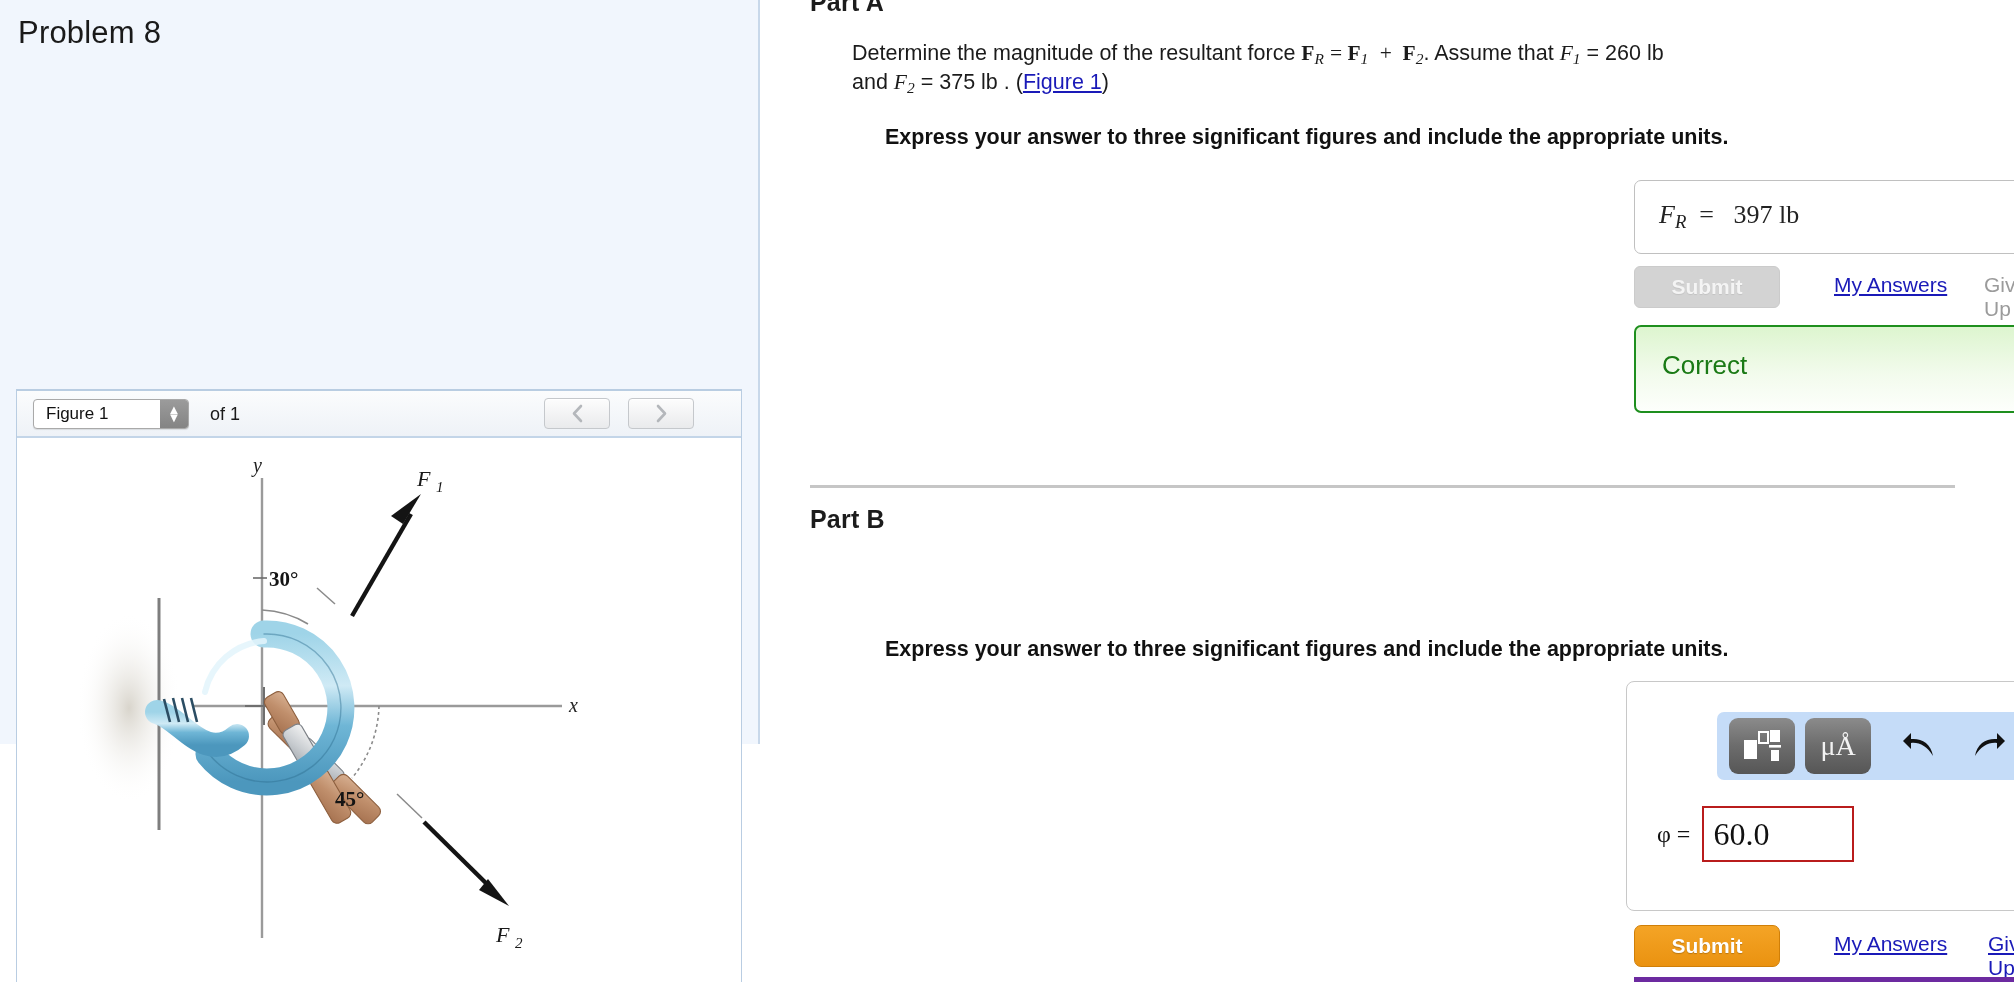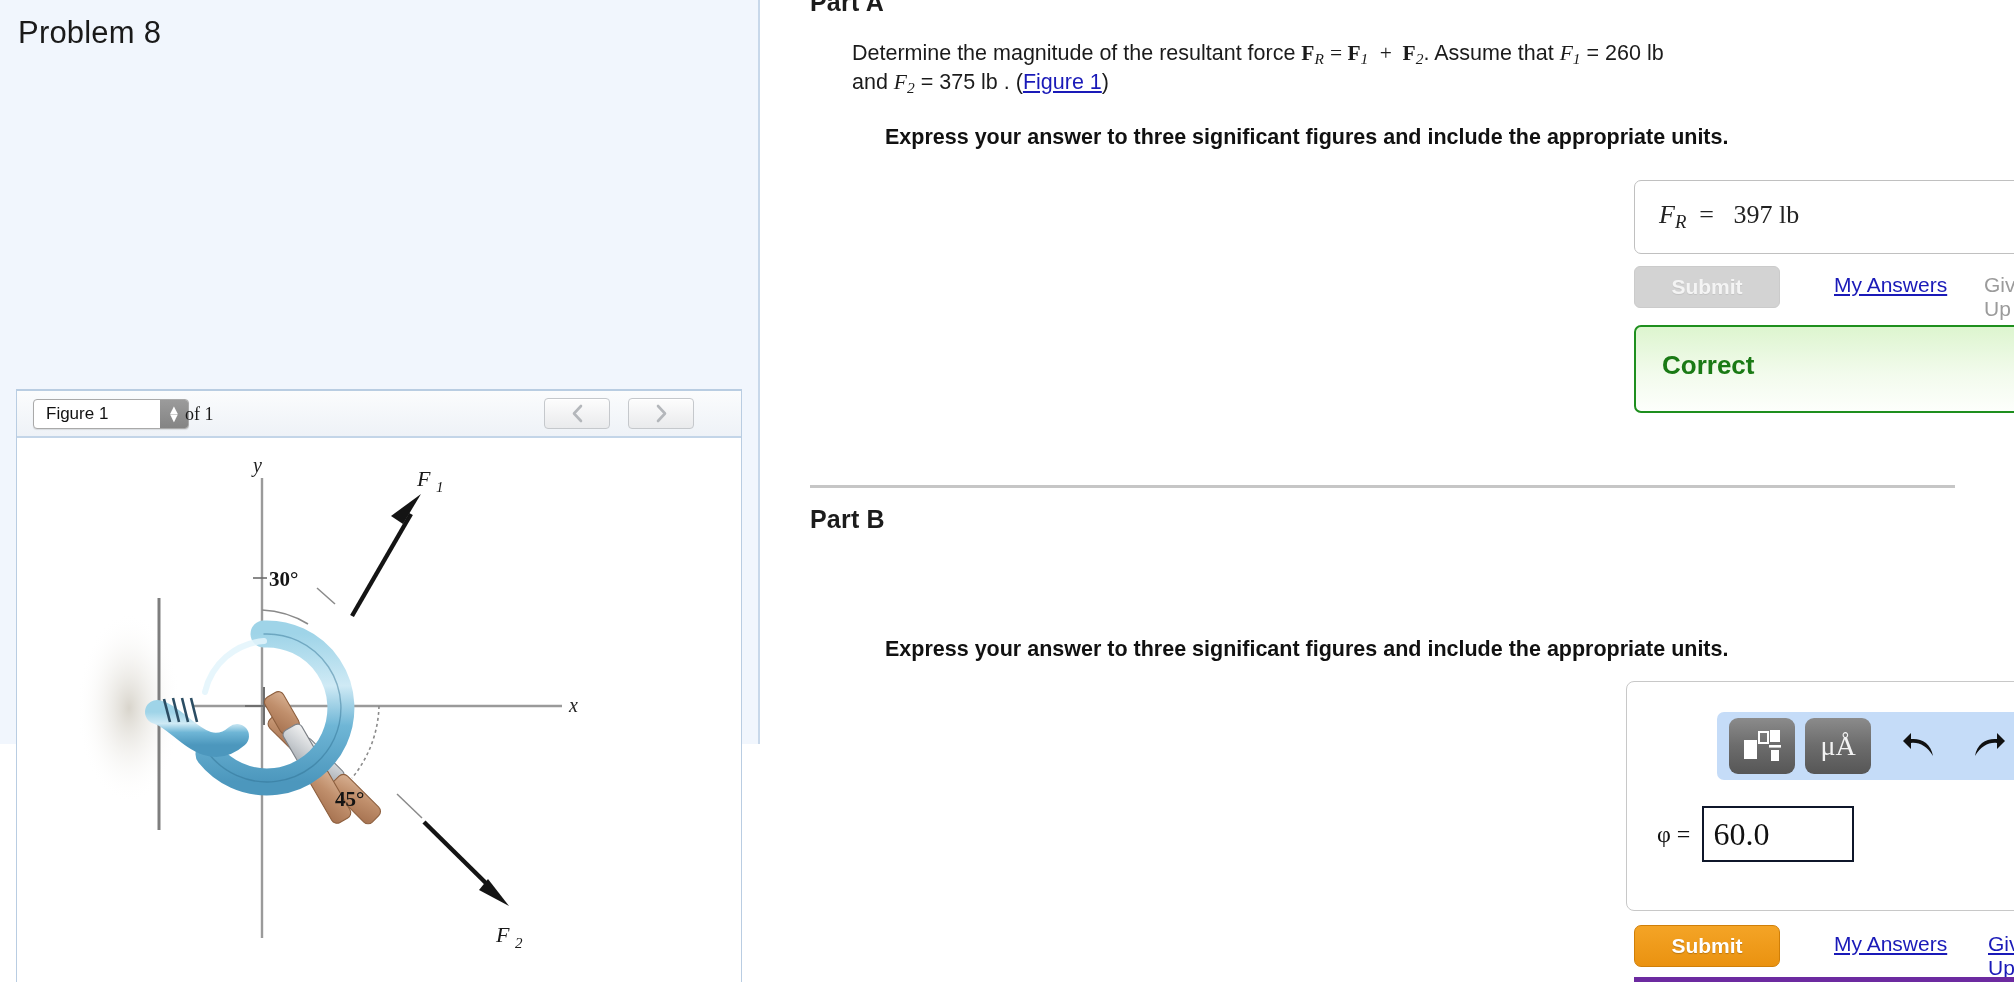--- a/index.html
+++ b/index.html
@@ -49,22 +49,22 @@
   }
   .mac-select .stepper{
     width:28px; height:28px;
     background:linear-gradient(to bottom,#9b9b9b 0%,#848484 100%);
     border-radius:0 3px 3px 0;
     display:flex; flex-direction:column; align-items:center; justify-content:center;
     color:#fff; line-height:.62;
   }
   .mac-select .stepper span{ font-size:13px; }
   #figure-of{
-    position:absolute; left:168px; top:13px;
-    font-size:18px; color:#1a1a1a;font-family:Liberation Serif, serif;
+    position:absolute; left:193px; top:13px;
+    font-size:18px; color:#1a1a1a;
   }
   .nav-btn{
     position:absolute; top:7px; width:66px; height:31px;
     background:linear-gradient(to bottom,#fdfdfd 0%,#e9eaec 100%);
     border:1px solid #c5c8cc;
     border-radius:4px;
     display:flex; align-items:center; justify-content:center;
     color:#b4b7bb; font-size:19px;
     box-shadow:0 1px 0 rgba(255,255,255,.9) inset;
   }
@@ -127,21 +127,21 @@
   #partA-myanswers{ left:1072px; top:273px; }
   #partA-giveup{ left:1222px; top:273px; }
 
   #correct-box{
     position:absolute; left:872px; top:325px; width:582px; height:88px;
     border:2px solid #1e8f1e; border-radius:7px;
     background:linear-gradient(to bottom,#ddf5cf 0%,#f2fbec 55%,#fdfffc 100%);
   }
   #correct-label{
     position:absolute; left:26px; top:23px;
-    font-size:26px; font-weight:bold; color:#1a7a15;text-align:right;
+    font-size:26px; font-weight:normal; color:#1a7a15;text-align:right;
   }
 
   #divider{
     position:absolute; left:48px; top:485px; width:1145px; height:3px;
     background:#c6c6c6;
   }
 
   #partB-heading{ position:absolute; left:48px; top:505px; }
   #partB-body{ top:550px; width:1060px; }
   #partB-instr{ top:637px; }
@@ -172,21 +172,21 @@
 
   #phi-row{
     position:absolute; left:30px; top:124px;
     display:flex; align-items:center;
   }
   #phi-label{
     font-family:"Liberation Serif", serif; font-size:24px; color:#111;
     margin-right:12px;
   }
   .mathfield{
-    height:56px; border:2px solid #0f172a; background:#fff;
+    height:56px; border:2px solid #b91c1c; background:#fff;
     display:flex; align-items:center; padding-left:9px;
     font-family:"Liberation Serif", serif; font-size:32px; color:#111;
   }
   #phi-value{ width:152px; }
   #phi-units{ width:152px; margin-left:4px; }
 
   #partB-submit{
     position:absolute; left:872px; top:925px; width:146px; height:42px;
     background:linear-gradient(to bottom,#f4a426 0%,#ea9210 100%);
     border:1px solid #d07f08; border-radius:7px;

